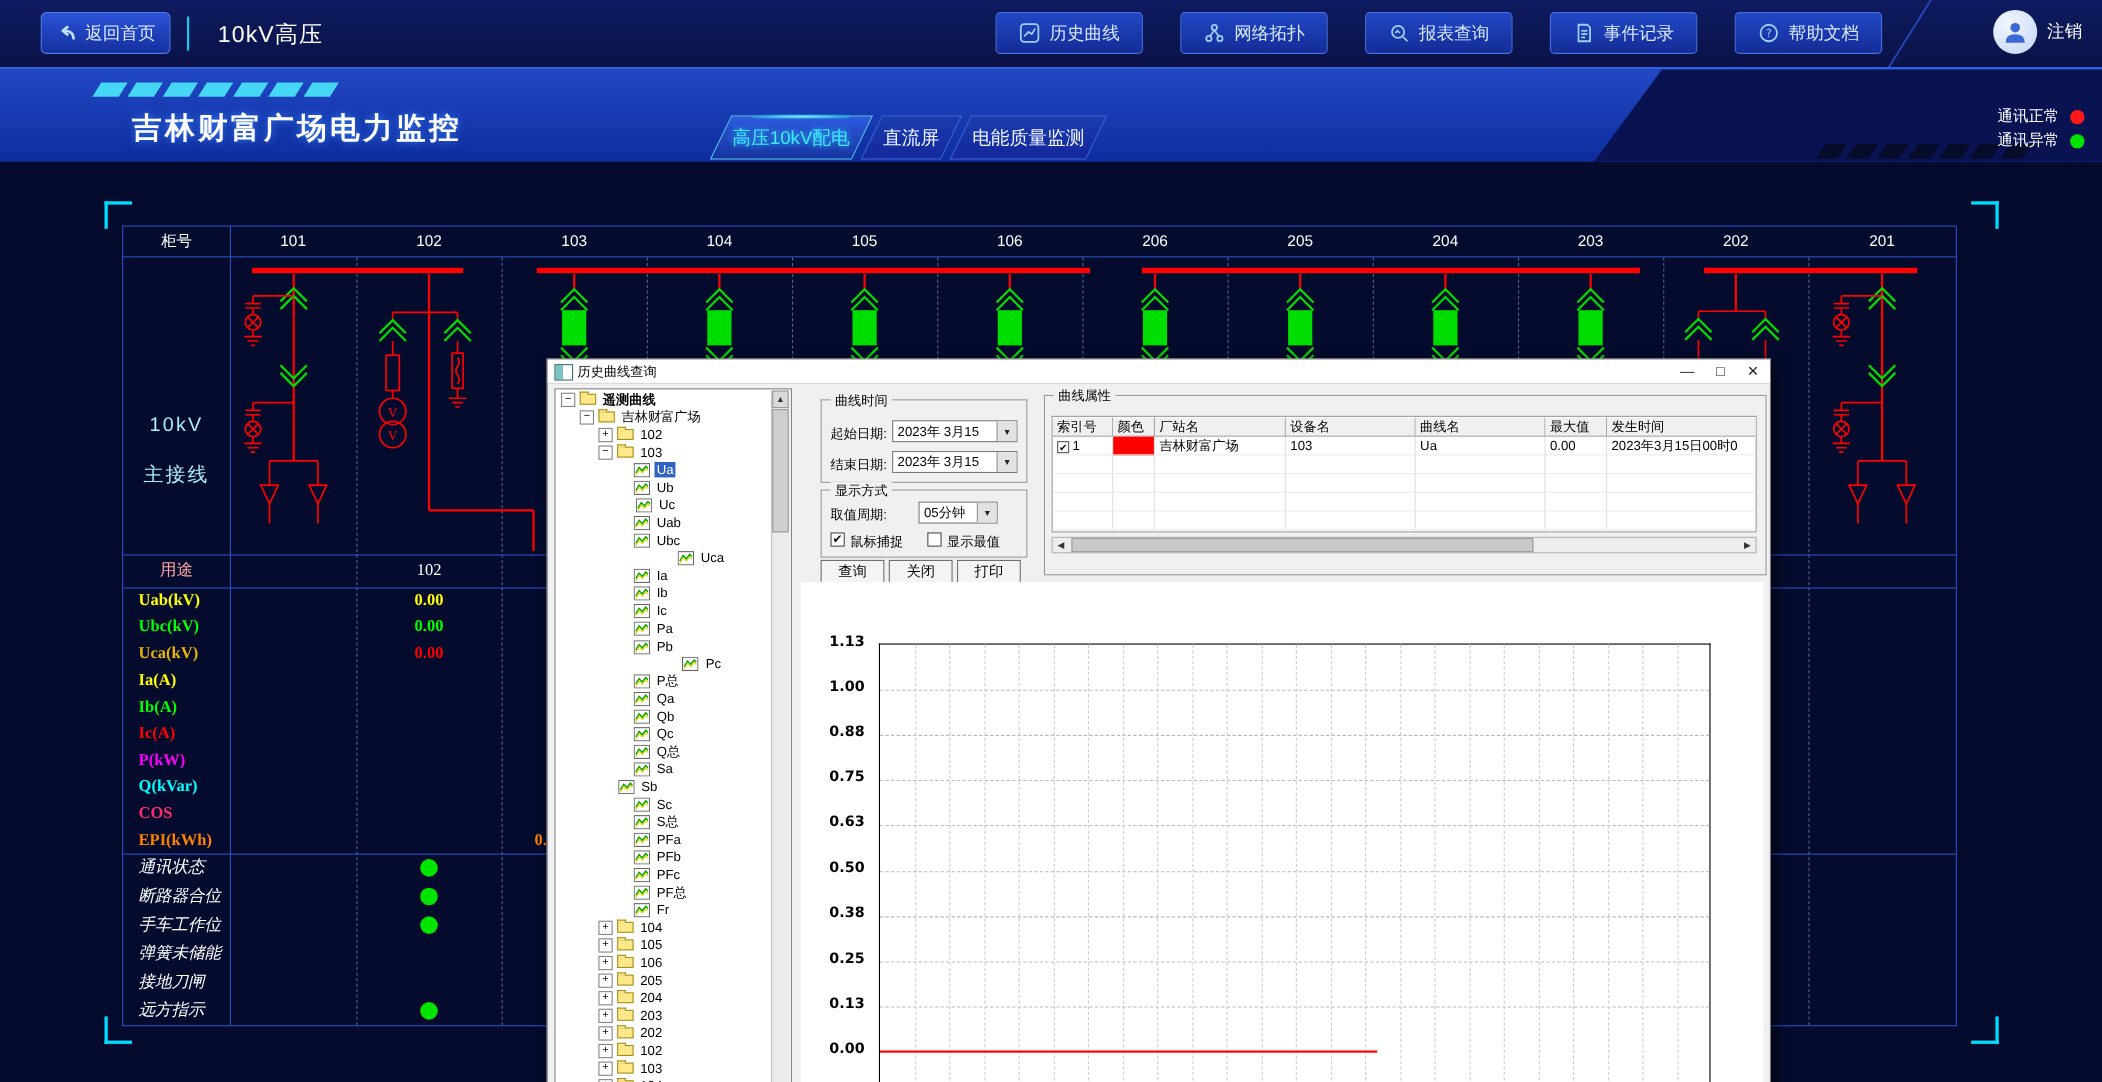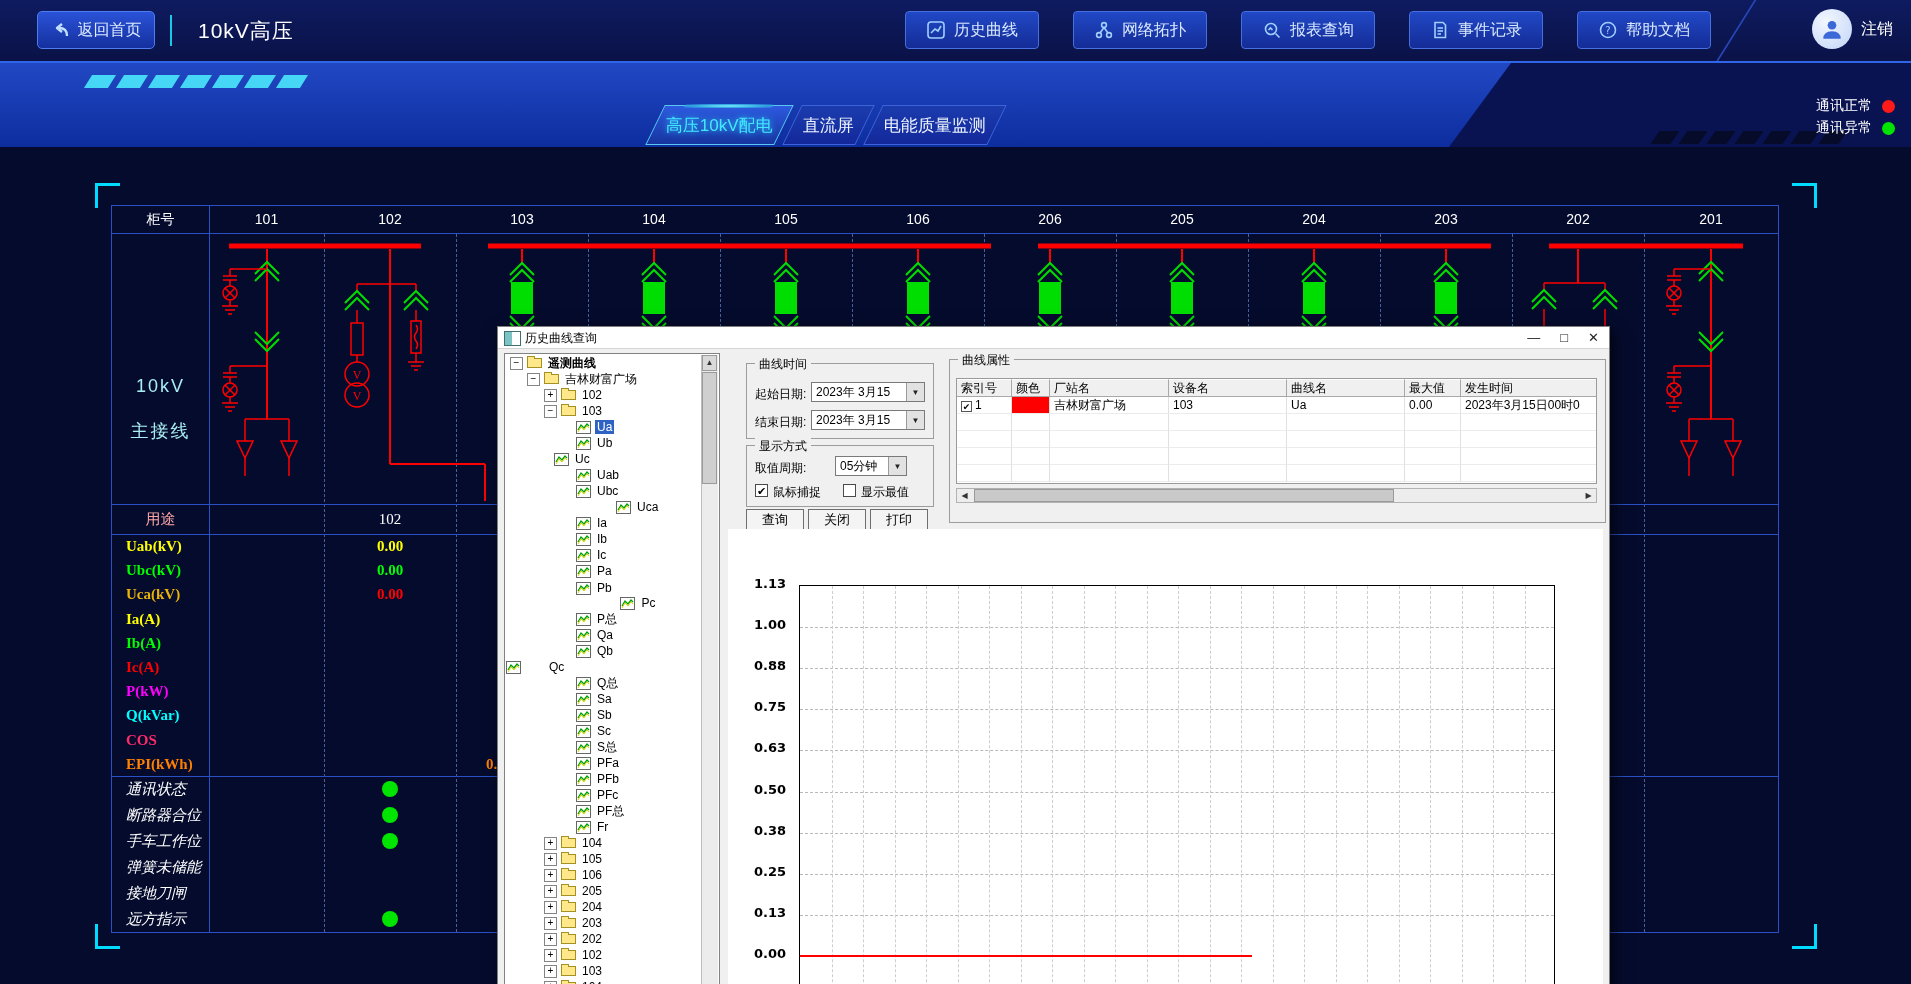--- a/index.html
+++ b/index.html
@@ -206,20 +206,21 @@
     <div class="banddark"></div>
     <div class="stripes">
         <i></i>
         <i></i>
         <i></i>
         <i></i>
         <i></i>
         <i></i>
         <i></i>
       </div>
+    <div class="bandtitle">吉林财富广场电力监控</div>
     <div class="tabs" id="tabs">
         <div class="tab active">
           <span class="tabt">高压10kV配电</span>
         </div>
         <div class="tab">
           <span class="tabt">直流屏</span>
         </div>
         <div class="tab">
           <span class="tabt">电能质量监测</span>
         </div>
@@ -511,21 +512,21 @@
           <div class="trow" style="padding-left: 70px;">
             <span class="cic">
               <svg width="15" height="13" viewBox="0 0 15 13">
                 <rect x="0.5" y="0.5" width="14" height="12" fill="#fff" stroke="#666"></rect>
                 <polyline points="2,9 5,4 8,7 11,3 13,5" fill="none" stroke="#00a000" stroke-width="1.3"></polyline>
                 <polyline points="2,11 5,6 8,9 11,5 13,7" fill="none" stroke="#d8d800" stroke-width="1"></polyline>
               </svg>
             </span>
             <span class="tlab">Ub</span>
           </div>
-          <div class="trow" style="padding-left: 48px;">
+          <div class="trow" style="padding-left: 72px;">
             <span class="cic">
               <svg width="15" height="13" viewBox="0 0 15 13">
                 <rect x="0.5" y="0.5" width="14" height="12" fill="#fff" stroke="#666"></rect>
                 <polyline points="2,9 5,4 8,7 11,3 13,5" fill="none" stroke="#00a000" stroke-width="1.3"></polyline>
                 <polyline points="2,11 5,6 8,9 11,5 13,7" fill="none" stroke="#d8d800" stroke-width="1"></polyline>
               </svg>
             </span>
             <span class="tlab">Uc</span>
           </div>
           <div class="trow" style="padding-left: 70px;">
@@ -641,21 +642,21 @@
           <div class="trow" style="padding-left: 70px;">
             <span class="cic">
               <svg width="15" height="13" viewBox="0 0 15 13">
                 <rect x="0.5" y="0.5" width="14" height="12" fill="#fff" stroke="#666"></rect>
                 <polyline points="2,9 5,4 8,7 11,3 13,5" fill="none" stroke="#00a000" stroke-width="1.3"></polyline>
                 <polyline points="2,11 5,6 8,9 11,5 13,7" fill="none" stroke="#d8d800" stroke-width="1"></polyline>
               </svg>
             </span>
             <span class="tlab">Qb</span>
           </div>
-          <div class="trow" style=" gap: 22px;">
+          <div class="trow" style="padding-left: 70px;">
             <span class="cic">
               <svg width="15" height="13" viewBox="0 0 15 13">
                 <rect x="0.5" y="0.5" width="14" height="12" fill="#fff" stroke="#666"></rect>
                 <polyline points="2,9 5,4 8,7 11,3 13,5" fill="none" stroke="#00a000" stroke-width="1.3"></polyline>
                 <polyline points="2,11 5,6 8,9 11,5 13,7" fill="none" stroke="#d8d800" stroke-width="1"></polyline>
               </svg>
             </span>
             <span class="tlab">Qc</span>
           </div>
           <div class="trow" style="padding-left: 70px;">
@@ -671,21 +672,21 @@
           <div class="trow" style="padding-left: 70px;">
             <span class="cic">
               <svg width="15" height="13" viewBox="0 0 15 13">
                 <rect x="0.5" y="0.5" width="14" height="12" fill="#fff" stroke="#666"></rect>
                 <polyline points="2,9 5,4 8,7 11,3 13,5" fill="none" stroke="#00a000" stroke-width="1.3"></polyline>
                 <polyline points="2,11 5,6 8,9 11,5 13,7" fill="none" stroke="#d8d800" stroke-width="1"></polyline>
               </svg>
             </span>
             <span class="tlab">Sa</span>
           </div>
-          <div class="trow" style="padding-left: 70px;">
+          <div class="trow" style="padding-left: 56px;">
             <span class="cic">
               <svg width="15" height="13" viewBox="0 0 15 13">
                 <rect x="0.5" y="0.5" width="14" height="12" fill="#fff" stroke="#666"></rect>
                 <polyline points="2,9 5,4 8,7 11,3 13,5" fill="none" stroke="#00a000" stroke-width="1.3"></polyline>
                 <polyline points="2,11 5,6 8,9 11,5 13,7" fill="none" stroke="#d8d800" stroke-width="1"></polyline>
               </svg>
             </span>
             <span class="tlab">Sb</span>
           </div>
           <div class="trow" style="padding-left: 70px;">

